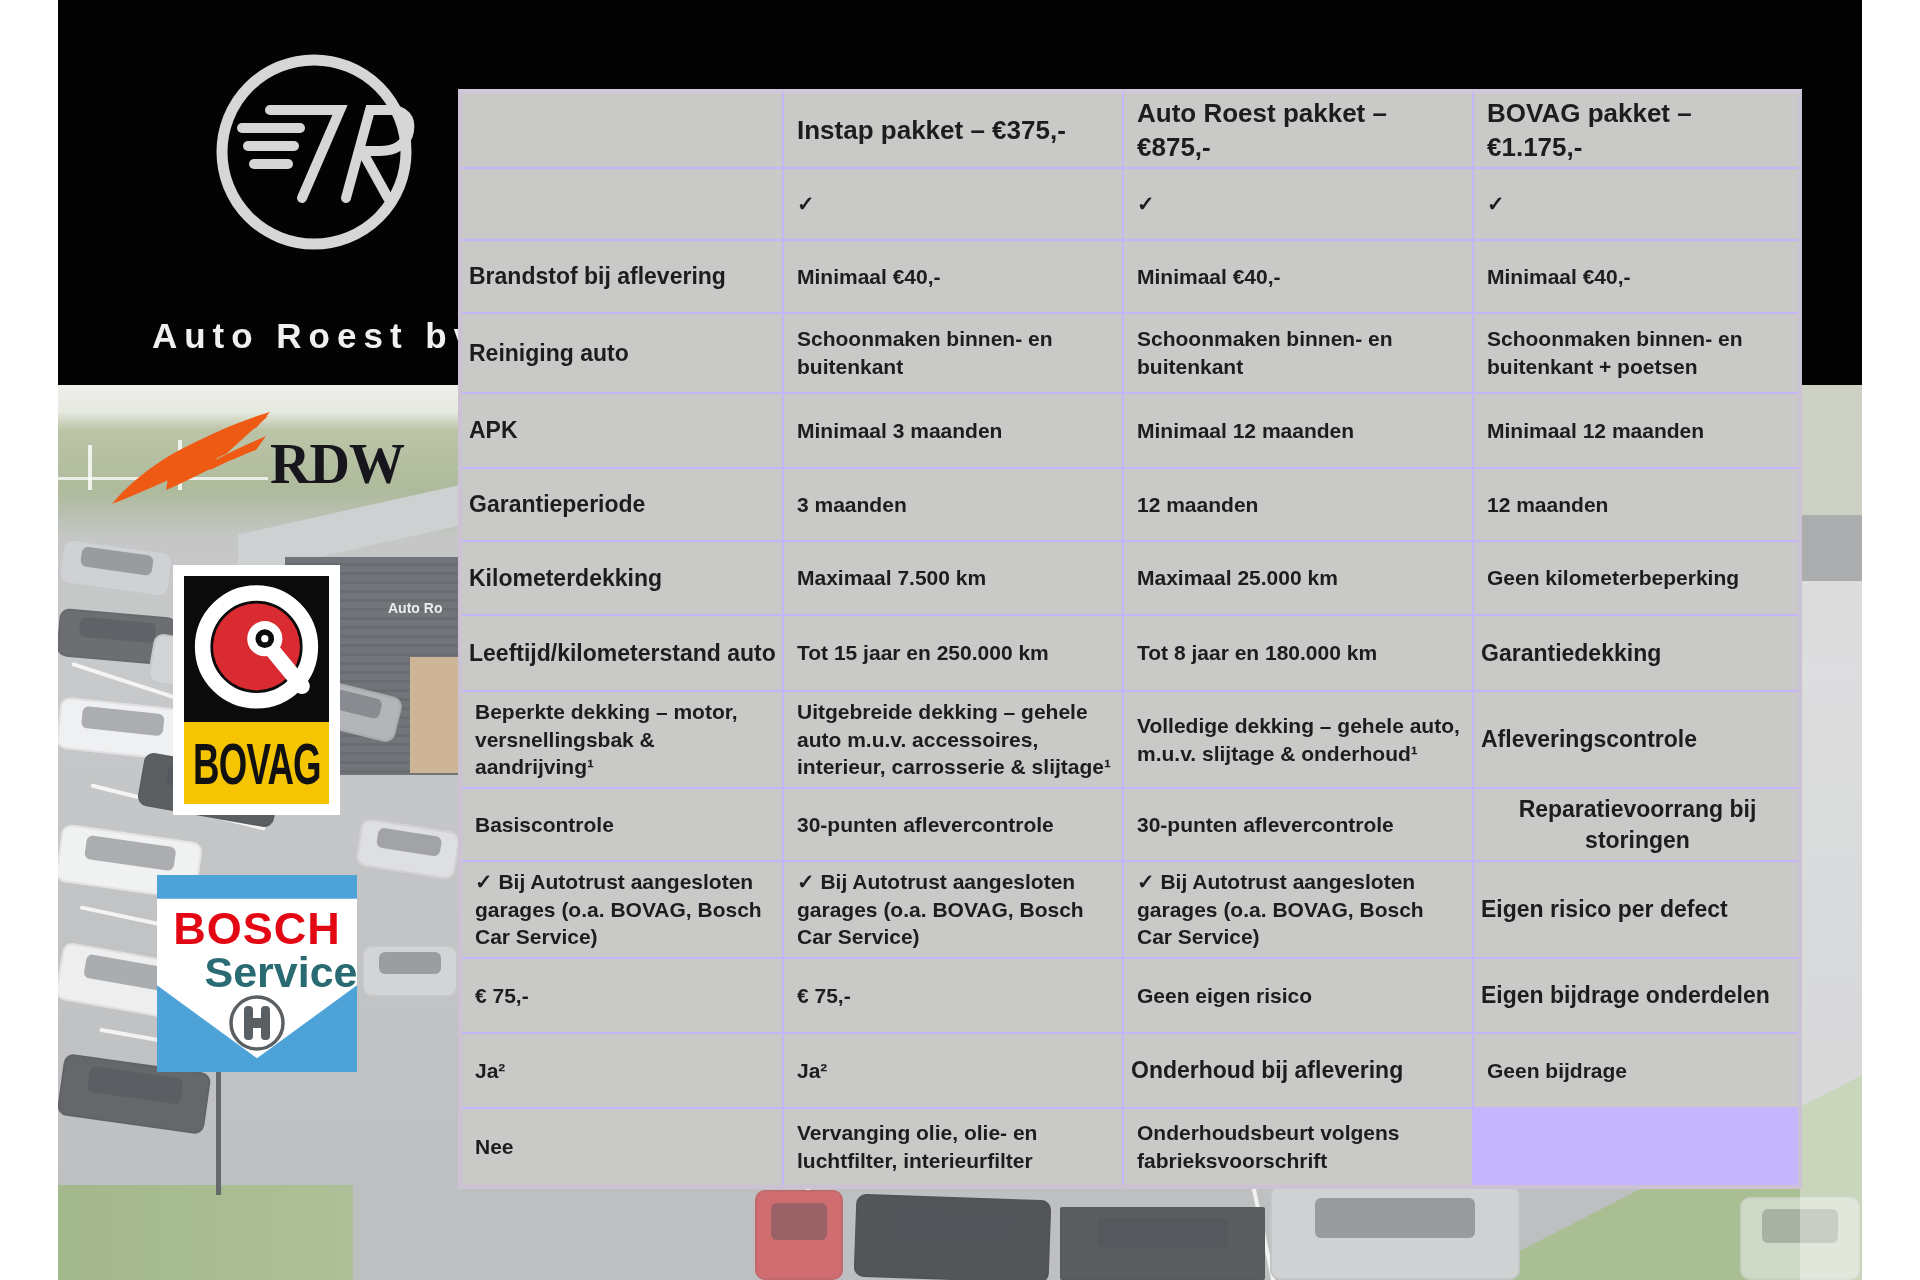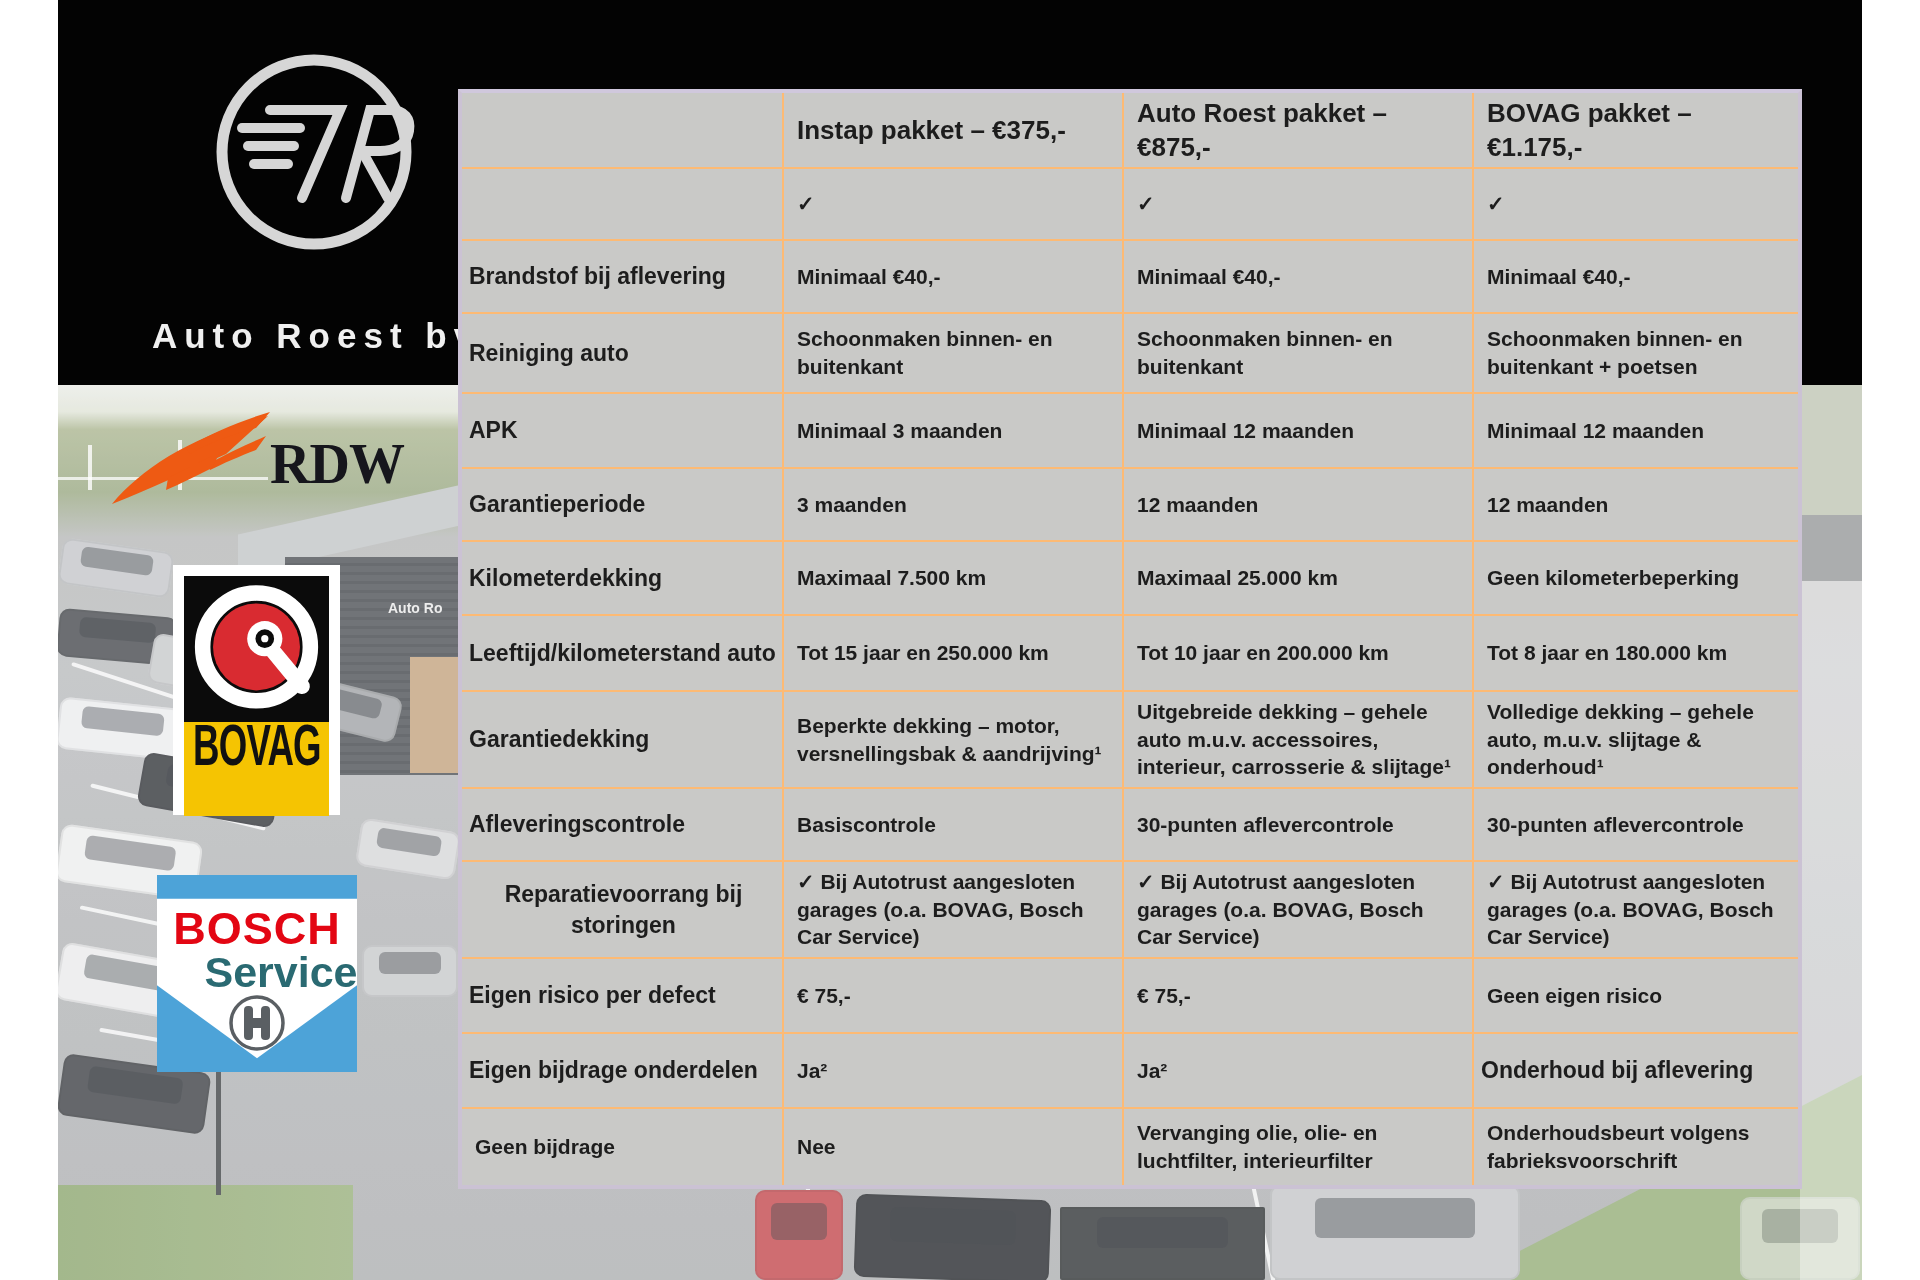--- a/index.html
+++ b/index.html
@@ -40,38 +40,38 @@
   .ar-name{position:absolute;left:58px;top:316px;width:400px;text-align:center;color:#f0f0f0;
            font-size:35px;font-weight:600;letter-spacing:7px;}
 
   
   .rdw{position:absolute;left:108px;top:408px;width:330px;height:110px;z-index:4;}
   .rdw-text{position:absolute;left:162px;top:18px;font-family:"Liberation Serif",serif;
             font-weight:bold;font-size:56px;color:#16161c;letter-spacing:-1px;margin-top:6px;}
   .bovag{position:absolute;left:173px;top:565px;width:167px;height:250px;background:#ffffff;
          z-index:4;box-sizing:border-box;padding:11px;}
   .bovag-black{width:145px;height:146px;background:#0b0b0b;}
-  .bovag-yellow{width:145px;height:94px;background:#f5c402;display:flex;
+  .bovag-yellow{width:145px;height:82px;background:#f5c402;display:flex;align-items:center;
                 justify-content:center;}
   .bovag-yellow span{font-size:47px;font-weight:bold;color:#111;transform:scale(.78,1.22);
                      letter-spacing:-1px;}
   .bosch{position:absolute;left:157px;top:875px;width:200px;height:197px;background:#4da3d8;z-index:4;}
   .bosch-white{position:absolute;inset:0;background:#ffffff;
                clip-path:polygon(0 12%,100% 12%,100% 56%,50% 93%,0 56%);}
   .bosch-red{position:absolute;left:0;top:28px;width:100%;text-align:center;color:#e30613;
              font-size:45px;font-weight:bold;letter-spacing:1px;}
   .bosch-teal{position:absolute;left:0;top:73px;width:100%;text-align:center;color:#2a6a72;
               font-size:43px;font-weight:bold;margin-left:24px;}
   .bosch-arm{position:absolute;left:70px;top:118px;}
 
   
   .pkg-table{position:absolute;left:458px;top:89px;z-index:6;display:grid;
              grid-template-columns:320px 338px 348px 324px;
              grid-template-rows:74px 70px 71px 78px 73px 71px 72px 74px 95px 71px 95px 73px 73px 76px;
-             gap:2px;background:#fdba74;border:4px solid #cbc2d4;border-top-color:#d0c8dd;}
+             gap:2px;background:#c4b5fd;border:4px solid #cbc2d4;border-top-color:#d0c8dd;}
   .cell{background:#c9c9c7;display:flex;align-items:center;color:#1d1d1d;font-weight:bold;
         box-sizing:border-box;line-height:1.32;}
   .c-head{font-size:26px;padding:0 8px 0 13px;}
   .c-label{font-size:23px;padding:0 4px 0 7px;text-align:center;}
   .c-val{font-size:21px;padding:0 10px 0 13px;}
 </style>
 </head>
 <body>
 
 <div class="canvas">
@@ -206,21 +206,20 @@
     <div class="cell c-val">12 maanden</div>
     <div class="cell c-val">12 maanden</div>
 
     <div class="cell c-label">Kilometerdekking</div>
     <div class="cell c-val">Maximaal 7.500 km</div>
     <div class="cell c-val">Maximaal 25.000 km</div>
     <div class="cell c-val">Geen kilometerbeperking</div>
 
     <div class="cell c-label">Leeftijd/kilometerstand auto</div>
     <div class="cell c-val">Tot 15 jaar en 250.000 km</div>
-    <div class="cell c-val">Tot 10 jaar en 200.000 km</div>
     <div class="cell c-val">Tot 8 jaar en 180.000 km</div>
 
     <div class="cell c-label">Garantiedekking</div>
     <div class="cell c-val">Beperkte dekking – motor, versnellingsbak &amp; aandrijving¹</div>
     <div class="cell c-val">Uitgebreide dekking – gehele auto m.u.v. accessoires, interieur, carrosserie &amp; slijtage¹</div>
     <div class="cell c-val">Volledige dekking – gehele auto, m.u.v. slijtage &amp; onderhoud¹</div>
 
     <div class="cell c-label">Afleveringscontrole</div>
     <div class="cell c-val">Basiscontrole</div>
     <div class="cell c-val">30-punten aflevercontrole</div>

